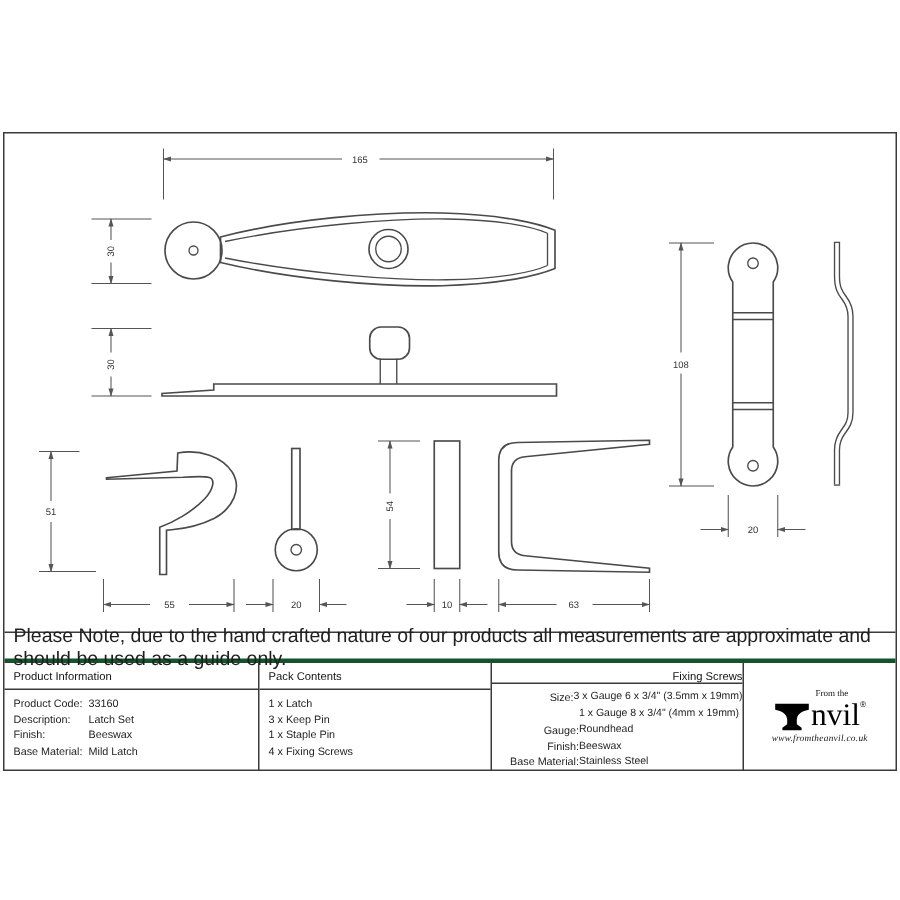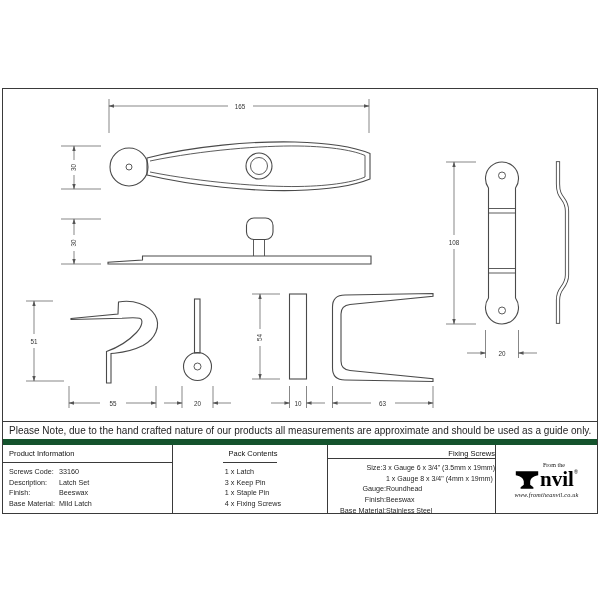--- a/index.html
+++ b/index.html
@@ -1,40 +1,40 @@
 <!DOCTYPE html>
 <html><head>
 <meta charset="utf-8">
 <style>
   html,body{margin:0;padding:0;background:#fff;}
   body{width:600px;height:600px;position:relative;font-family:"Liberation Sans",sans-serif;color:#222;}
   .sheet{position:absolute;left:2px;top:88px;width:594px;height:424px;border:1px solid #3a3a3a;background:#fff;}
   .drawing{display:block;}
   
   .note{height:17px;border-top:1px solid #3a3a3a;display:flex;align-items:center;
-        font-size:10px;padding-left:6px;color:#1f1f1f;}
-  
-  .spec{display:flex;border-top:6px solid #14532d;height:75px;box-sizing:border-box;}
+        font-size:13px;padding-left:6px;color:#1f1f1f;}
+  
+  .spec{display:flex;border-top:3px solid #14532d;height:75px;box-sizing:border-box;}
   .tcol{display:flex;flex-direction:column;box-sizing:border-box;border-right:1px solid #3a3a3a;}
-  .c1{width:170px;} .c2{width:155px;align-items:center;} .c3{width:168px;text-align:right;}
+  .c1{width:170px;} .c2{width:155px;} .c3{width:168px;text-align:right;}
   .c4{flex:1;border-right:none;display:flex;align-items:center;justify-content:center;}
   .thead{height:18px;box-sizing:border-box;border-bottom:1px solid #3a3a3a;
          font-size:7.5px;padding:4px 0 0 6px;color:#111;}
   .tbody{padding:4px 0 0 6px;font-size:7.2px;line-height:10.7px;color:#1f1f1f;}
   .kv{display:flex;white-space:nowrap;}
   .c1 .k{width:50px;} .c3 .k{width:52px;}
   .c3 .v{font-size:7px;}
   .li{white-space:nowrap;}
   
   .logo{display:flex;flex-direction:column;align-items:center;}
   .logo-row{display:flex;align-items:flex-end;}
   .anvil-a{width:24px;height:20px;margin-right:1px;}
   .logo-text{position:relative;padding-top:7px;}
   .from-the{position:absolute;top:0;left:3px;font-size:6px;font-family:"Liberation Serif",serif;color:#111;white-space:nowrap;}
-  .brand{font-family:"Liberation Serif",serif;font-size:21px;font-weight:bold;line-height:17px;color:#000;}
+  .brand{font-family:"Liberation Serif",serif;font-size:21px;font-weight:normal;line-height:17px;color:#000;}
   .reg{font-size:5.5px;vertical-align:12px;color:#000;}
   .website{font-size:6.2px;font-style:italic;font-family:"Liberation Serif",serif;margin-top:1px;color:#111;letter-spacing:.2px;}
   
   .part{fill:none;stroke:#4a4a4a;stroke-width:1.1;}
   .thin{fill:none;stroke:#4a4a4a;stroke-width:.9;}
   .dim{fill:none;stroke:#555;stroke-width:.7;}
   .dtx{font-size:6.3px;fill:#333;text-anchor:middle;font-family:"Liberation Sans",sans-serif;}
 </style>
 </head>
 <body>
@@ -167,21 +167,21 @@
   </svg>
 
   <div class="note">Please Note, due to the hand crafted nature of our products all measurements are approximate and should be used as a guide only.</div>
 
   <div class="spec">
 
     <div class="tcol c1">
       <div class="thead">Product Information</div>
       <div class="tbody">
         <div class="kv">
-          <span class="k">Screws Code:</span>
+          <span class="k">Product Code:</span>
           <span class="v">33160</span>
         </div>
         <div class="kv">
           <span class="k">Description:</span>
           <span class="v">Latch Set</span>
         </div>
         <div class="kv">
           <span class="k">Finish:</span>
           <span class="v">Beeswax</span>
         </div>

